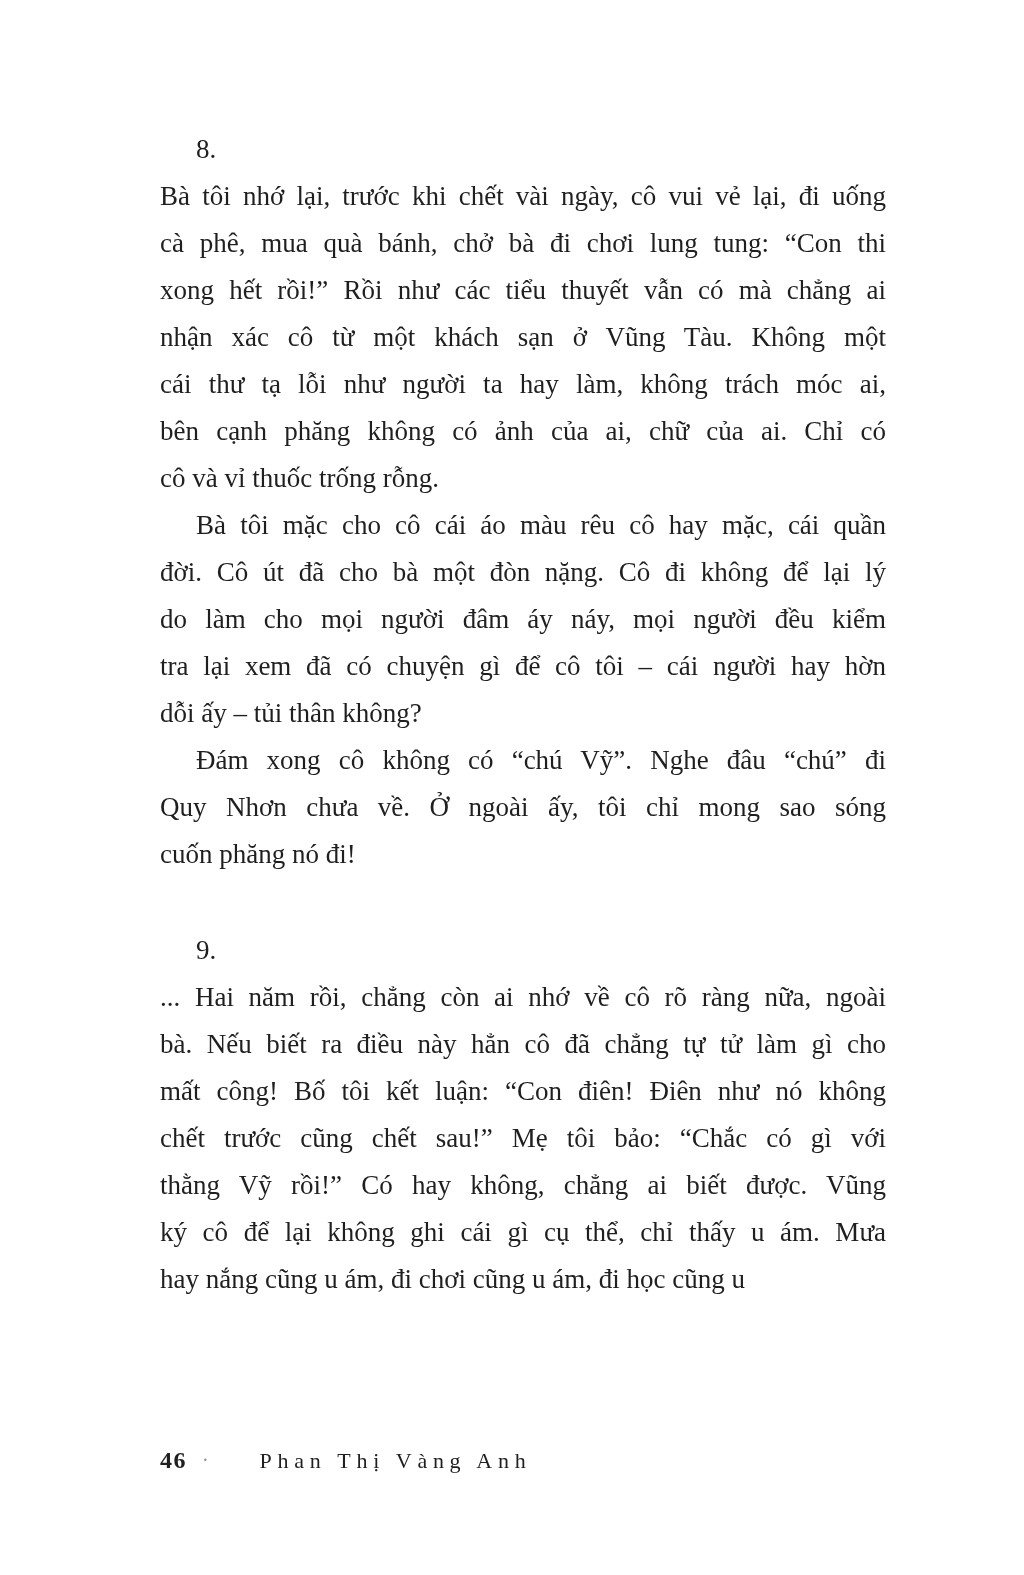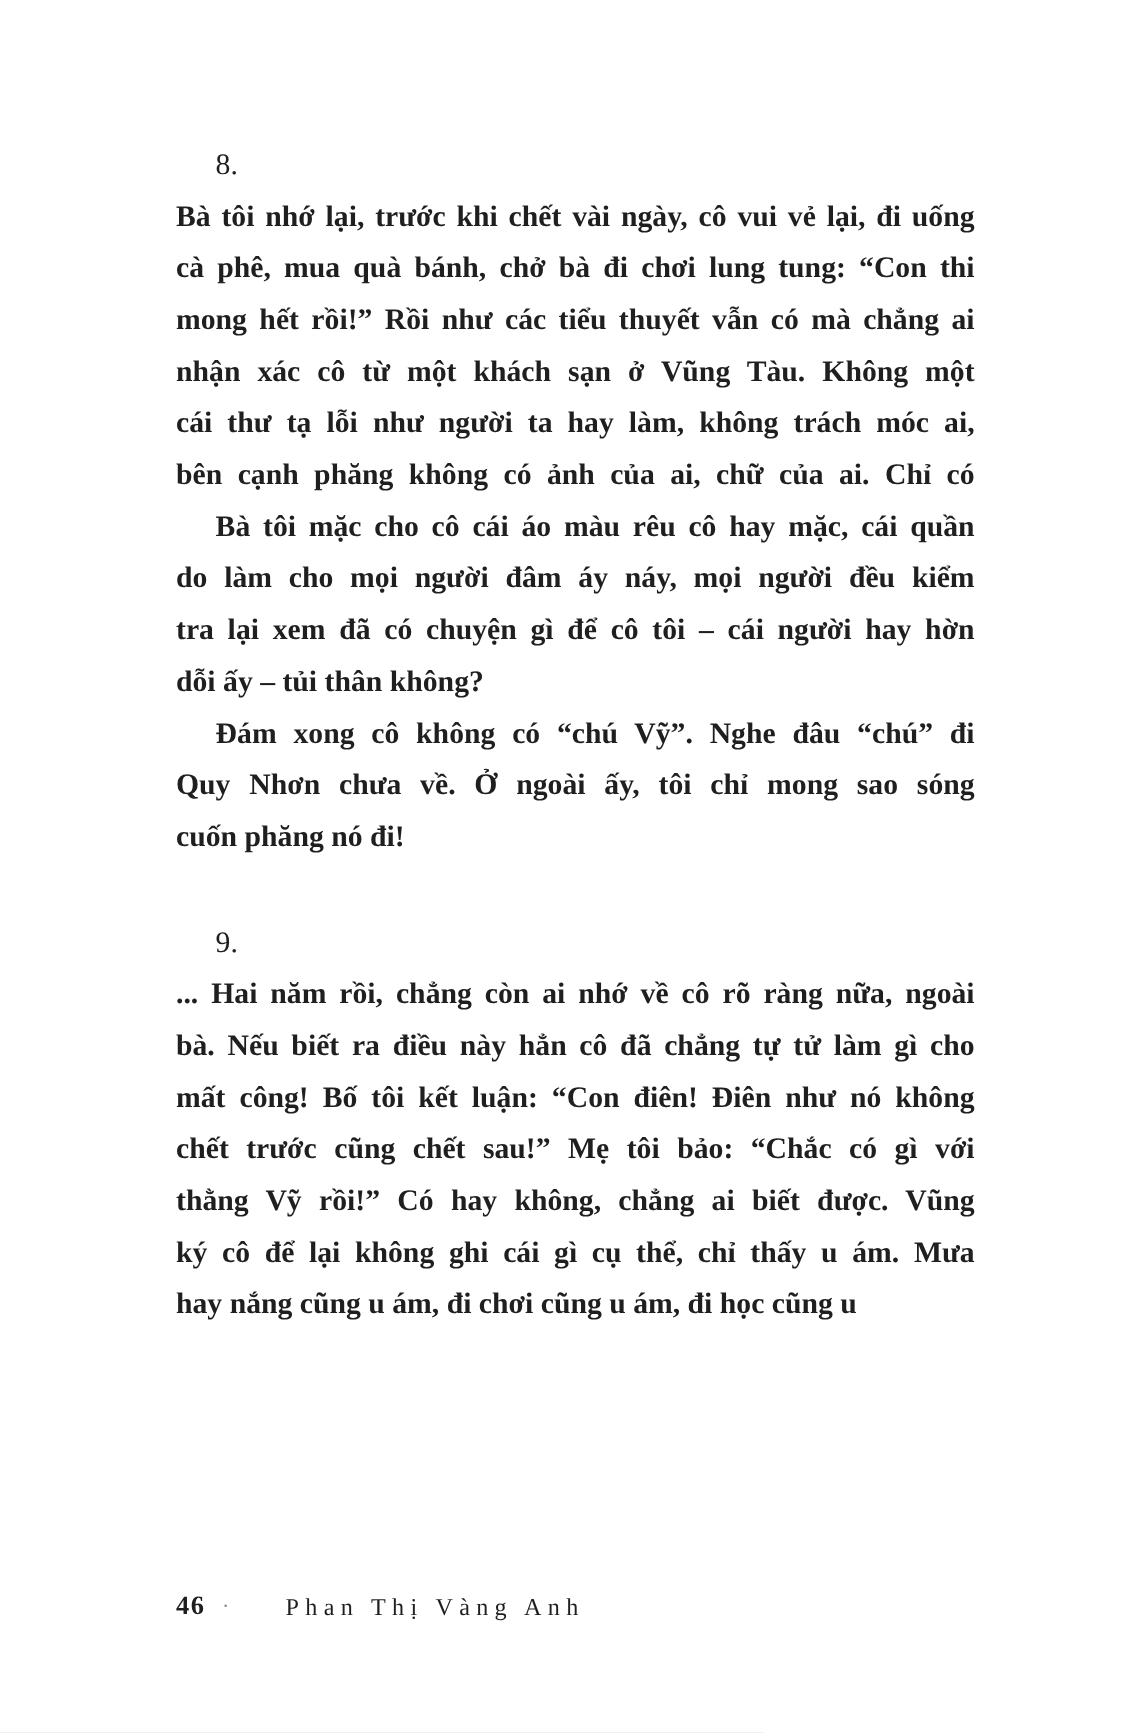--- a/index.html
+++ b/index.html
@@ -20,21 +20,21 @@
     width: 726px;
     font-size: 27px;
     line-height: 47px;
   }
   .section { margin: 0; }
   .section.gap-top { margin-top: 49px; }
   .heading {
     text-indent: 36px;
     text-align: left;
   }
-  .paragraph { margin: 0; font-weight: bold; }
+  .paragraph { margin: 0; }
   .line {
     text-align: justify;
     text-align-last: left;
   }
   .line.jl { text-align-last: justify; }
   .line.first-indent { text-indent: 36px; }
   .footer {
     position: absolute;
     left: 160px;
     top: 1437px;
@@ -63,27 +63,29 @@
 <body>
 
 <div class="page">
 
   <main class="content" id="content">
       <section class="section">
         <div class="heading">8.</div>
         <div class="paragraph">
           <div class="line jl">Bà tôi nhớ lại, trước khi chết vài ngày, cô vui vẻ lại, đi uống</div>
           <div class="line jl">cà phê, mua quà bánh, chở bà đi chơi lung tung: “Con thi</div>
-          <div class="line jl">mong hết rồi!” Rồi như các tiểu thuyết vẫn có mà chẳng ai</div>
+          <div class="line jl">xong hết rồi!” Rồi như các tiểu thuyết vẫn có mà chẳng ai</div>
           <div class="line jl">nhận xác cô từ một khách sạn ở Vũng Tàu. Không một</div>
           <div class="line jl">cái thư tạ lỗi như người ta hay làm, không trách móc ai,</div>
           <div class="line jl">bên cạnh phăng không có ảnh của ai, chữ của ai. Chỉ có</div>
+          <div class="line">cô và vỉ thuốc trống rỗng.</div>
         </div>
         <div class="paragraph">
           <div class="line jl first-indent">Bà tôi mặc cho cô cái áo màu rêu cô hay mặc, cái quần</div>
+          <div class="line jl">đời. Cô út đã cho bà một đòn nặng. Cô đi không để lại lý</div>
           <div class="line jl">do làm cho mọi người đâm áy náy, mọi người đều kiểm</div>
           <div class="line jl">tra lại xem đã có chuyện gì để cô tôi – cái người hay hờn</div>
           <div class="line">dỗi ấy – tủi thân không?</div>
         </div>
         <div class="paragraph">
           <div class="line jl first-indent">Đám xong cô không có “chú Vỹ”. Nghe đâu “chú” đi</div>
           <div class="line jl">Quy Nhơn chưa về. Ở ngoài ấy, tôi chỉ mong sao sóng</div>
           <div class="line">cuốn phăng nó đi!</div>
         </div>
       </section>

